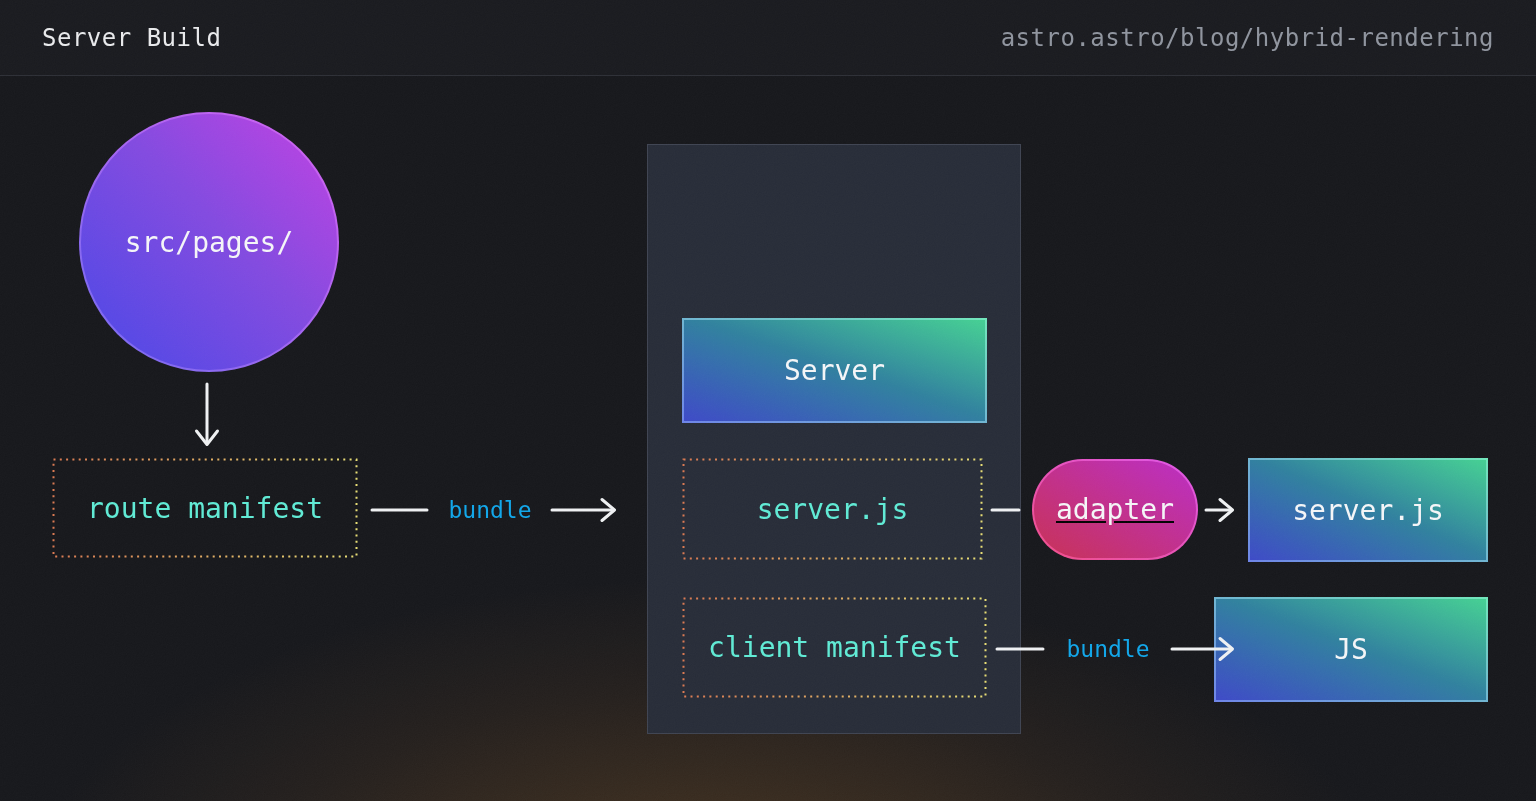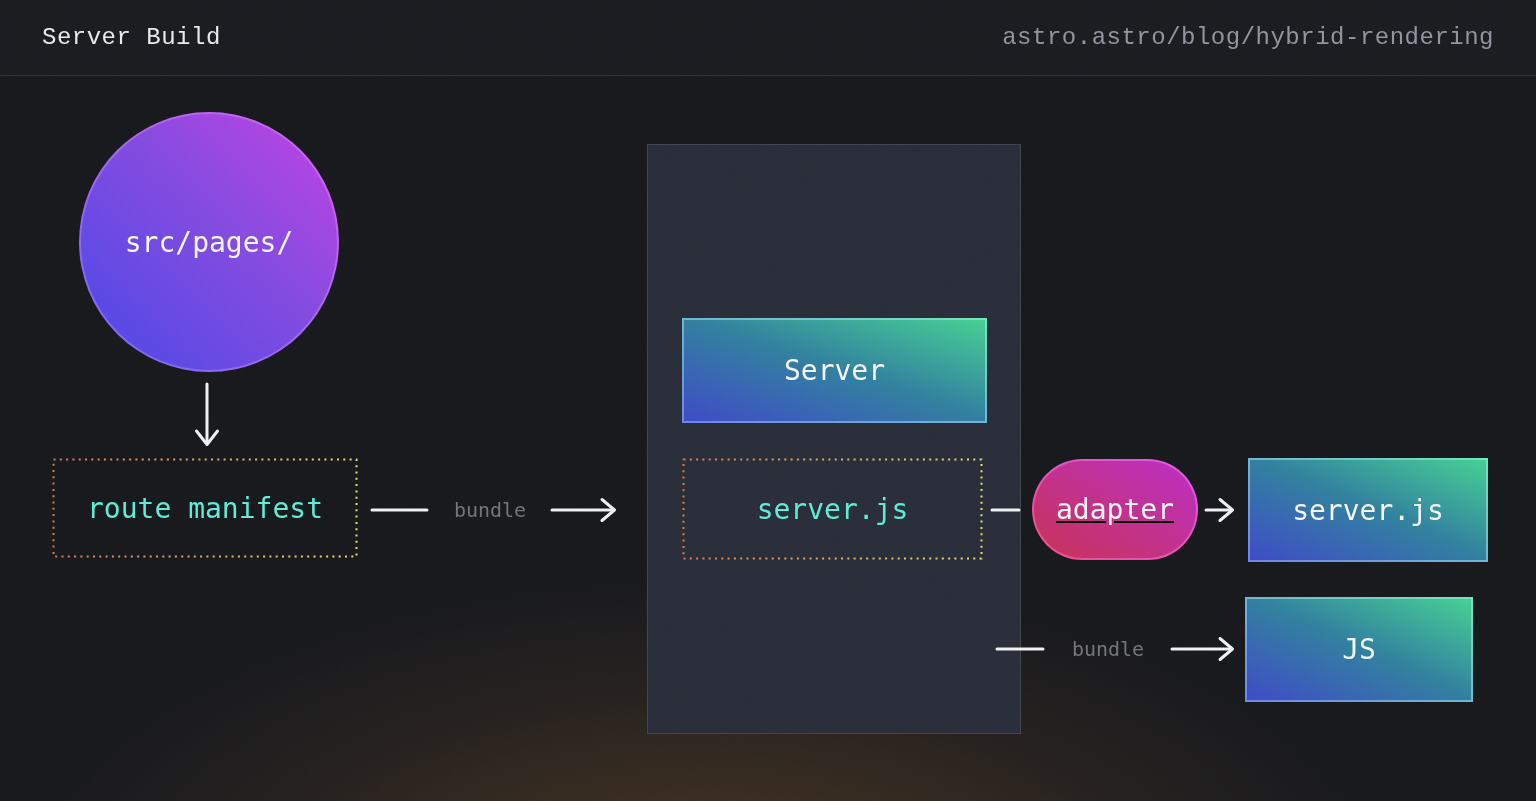--- a/index.html
+++ b/index.html
@@ -11,21 +11,21 @@
   .bg-glow{
     position:absolute;left:0;top:0;width:100%;height:100%;
     background:radial-gradient(62% 58% at 46% 114%,
       rgba(201,127,45,0.30), rgba(140,92,42,0.12) 48%, rgba(0,0,0,0) 72%);
     pointer-events:none;
   }
   .header{
     position:absolute;left:0;top:0;width:100%;height:76px;
     background:#17181d;border-bottom:1px solid #2b2d34;
     display:flex;align-items:center;justify-content:space-between;
-    box-sizing:border-box;padding:0 42px;z-index:5;font-family:Liberation Mono, monospace;
+    box-sizing:border-box;padding:0 42px;z-index:5;
   }
   .header .title{font-size:24px;color:#e8e9eb;letter-spacing:0.5px;}
   .header .url{font-size:24px;color:#8e939d;letter-spacing:0.5px;}
 
   
   .gbox{position:absolute;padding:2px;box-sizing:border-box;z-index:3;}
   .gbox .inner{
     width:100%;height:100%;display:flex;align-items:center;justify-content:center;
     color:#f4f5f7;font-size:28px;box-sizing:border-box;
   }
@@ -47,21 +47,21 @@
 
   .panel{
     position:absolute;left:647px;top:144px;width:374px;height:590px;
     background:#252a36;border:1px solid #3d4250;box-sizing:border-box;z-index:1;
   }
 
   .connectors{position:absolute;left:0;top:0;z-index:4;pointer-events:none;}
   .connectors line,.connectors path{stroke:#eef0f2;stroke-width:3;fill:none;stroke-linecap:round;stroke-linejoin:round;}
 
   .bundle-label{
-    position:absolute;color:#737373;font-size:20px;z-index:4;
+    position:absolute;color:#0ea5e9;font-size:23px;z-index:4;
     display:flex;align-items:center;justify-content:center;white-space:nowrap;
   }
   .noise{position:absolute;left:0;top:0;z-index:9;pointer-events:none;opacity:0.55;}
 </style>
 </head>
 <body>
 
 <div class="stage">
 
   <div class="bg-glow"></div>
@@ -101,30 +101,42 @@
         <linearGradient id="dg2" x1="0" y1="0" x2="1" y2="0">
           <stop offset="0" stop-color="#d9774f"></stop>
             <stop offset="1" stop-color="#e6dc72"></stop>
         </linearGradient>
       </defs>
       <rect x="1.5" y="1.5" width="298" height="99" fill="none" stroke="url(#dg2)" stroke-width="2" stroke-dasharray="2 4.3"></rect>
     </svg>
     <div class="label">server.js</div>
   </div>
 
+  <div class="dotted-box" style="left:682px;top:597px;width:305px;height:101px;">
+    <svg width="305" height="101">
+      <defs>
+        <linearGradient id="dg3" x1="0" y1="0" x2="1" y2="0">
+          <stop offset="0" stop-color="#d9774f"></stop>
+            <stop offset="1" stop-color="#e6dc72"></stop>
+        </linearGradient>
+      </defs>
+      <rect x="1.5" y="1.5" width="302" height="98" fill="none" stroke="url(#dg3)" stroke-width="2" stroke-dasharray="2 4.3"></rect>
+    </svg>
+    <div class="label">client manifest</div>
+  </div>
 
   <div class="gbox pink" style="left:1032px;top:459px;width:166px;height:101px;text-decoration:underline;">
     <div class="inner">adapter</div>
   </div>
 
   <div class="gbox teal" style="left:1248px;top:458px;width:240px;height:104px;">
     <div class="inner">server.js</div>
   </div>
 
-  <div class="gbox teal" style="left:1245px;top:597px;width:228px;height:105px;">
+  <div class="gbox teal" style="left:1214px;top:597px;width:274px;height:105px;">
     <div class="inner">JS</div>
   </div>
 
   <div class="bundle-label" style="left:428px;top:494px;width:124px;height:32px;">bundle</div>
   <div class="bundle-label" style="left:1050px;top:633px;width:116px;height:32px;">bundle</div>
 
   <svg class="connectors" width="1536" height="801">
     <g>
       <line x1="207" y1="384" x2="207" y2="442"></line>
       <path d="M196.5,431 L207,444.5 L217.5,431"></path>

